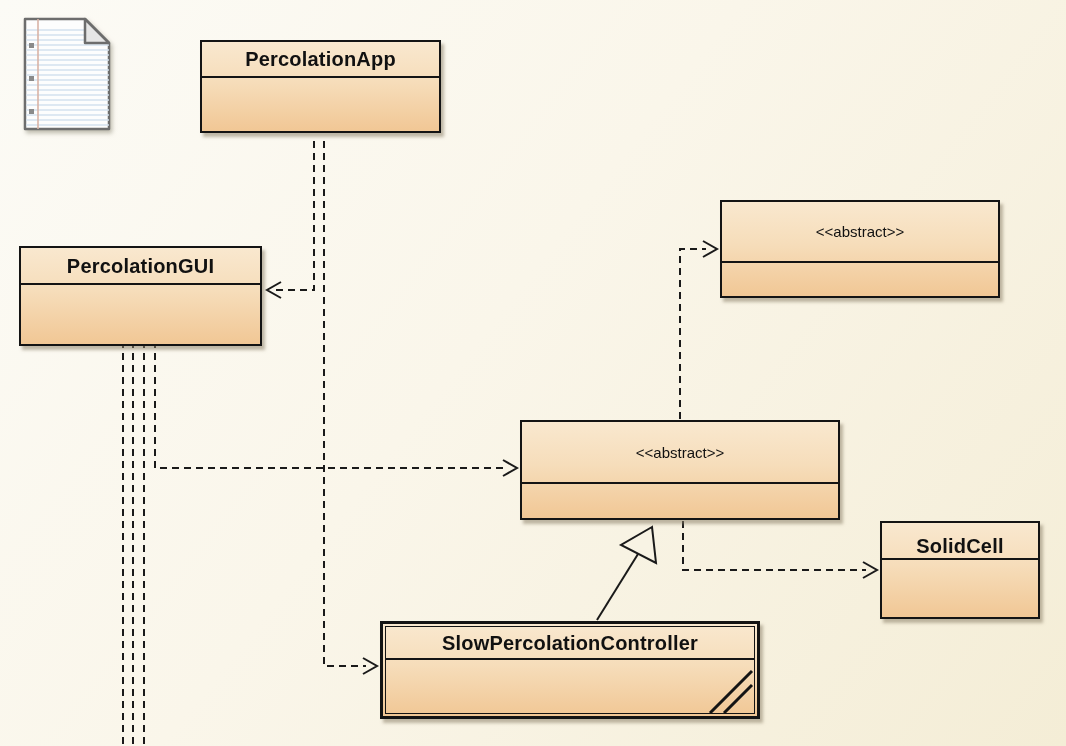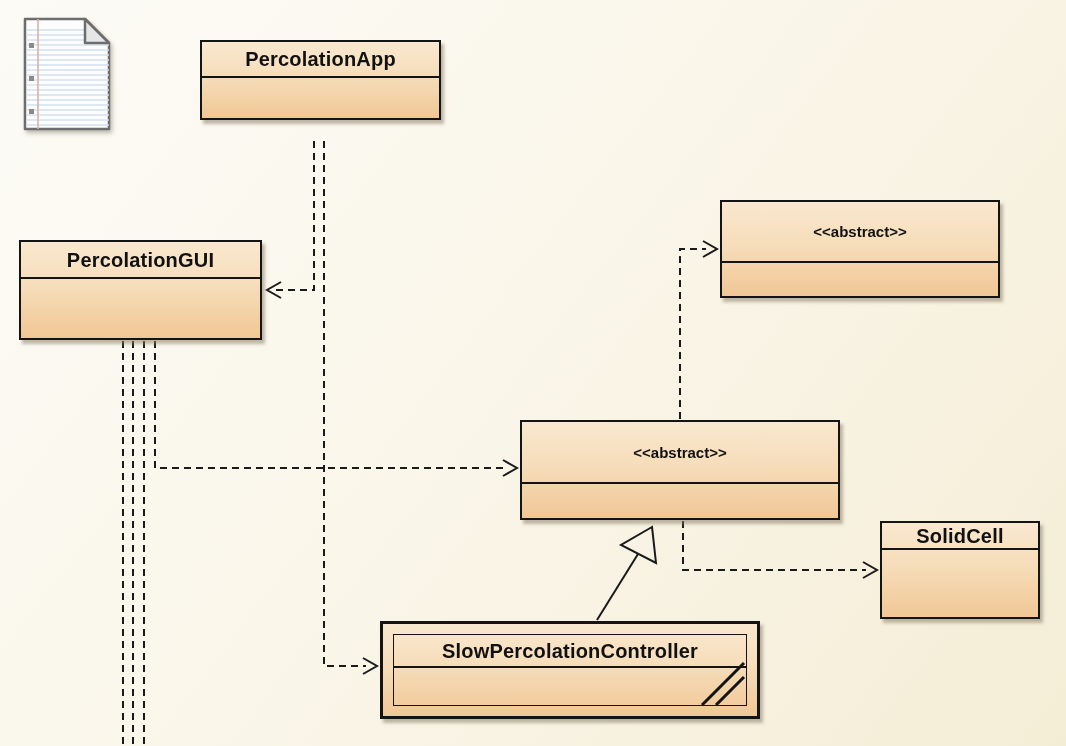--- a/index.html
+++ b/index.html
@@ -37,58 +37,58 @@
     border-bottom: 2px solid #141414;
     display: flex;
     flex-direction: column;
     align-items: center;
     justify-content: center;
     text-align: center;
     flex: 0 0 auto;
   }
 
   .uml-class .stereo {
-    font-weight: bold;
+    font-weight: normal;
     font-size: 15px;
     line-height: 19px;
   }
 
   .uml-class .name {
     font-weight: bold;
     font-size: 20px;
     line-height: 24px;
     letter-spacing: 0.2px;
   }
 
   .uml-class .body {
     flex: 1 1 auto;
     position: relative;
   }
 
   
-  #box-percolation-app        { left: 200px; top: 40px;  width: 241px; height: 80px; }
+  #box-percolation-app        { left: 200px; top: 40px;  width: 241px; height: 93px; }
   #box-percolation-app .title { height: 36px; }
 
-  #box-percolation-gui        { left: 19px;  top: 240px; width: 243px; height: 100px; }
+  #box-percolation-gui        { left: 19px;  top: 246px; width: 243px; height: 100px; }
   #box-percolation-gui .title { height: 37px; }
 
   #box-abstract-percolator        { left: 720px; top: 200px; width: 280px; height: 98px; }
   #box-abstract-percolator .title { height: 61px; }
 
   #box-percolation-controller        { left: 520px; top: 420px; width: 320px; height: 100px; }
   #box-percolation-controller .title { height: 62px; }
 
   #box-solid-cell        { left: 880px; top: 521px; width: 160px; height: 98px; }
-  #box-solid-cell .title { height: 27px; }
+  #box-solid-cell .title { height: 27px; margin-top: 10px; }
 
   
   #box-slow-percolation-controller {
     left: 380px; top: 621px; width: 380px; height: 98px;
     border-width: 3px;
-    padding: 10px;
+    padding: 2px;
     background: linear-gradient(180deg, #f9e8cf 0%, #f6ddba 45%, #f1c795 100%);
   }
   #box-slow-percolation-controller .inner {
     box-sizing: border-box;
     border: 1.5px solid #141414;
     flex: 1 1 auto;
     display: flex;
     flex-direction: column;
     background: transparent;
   }

